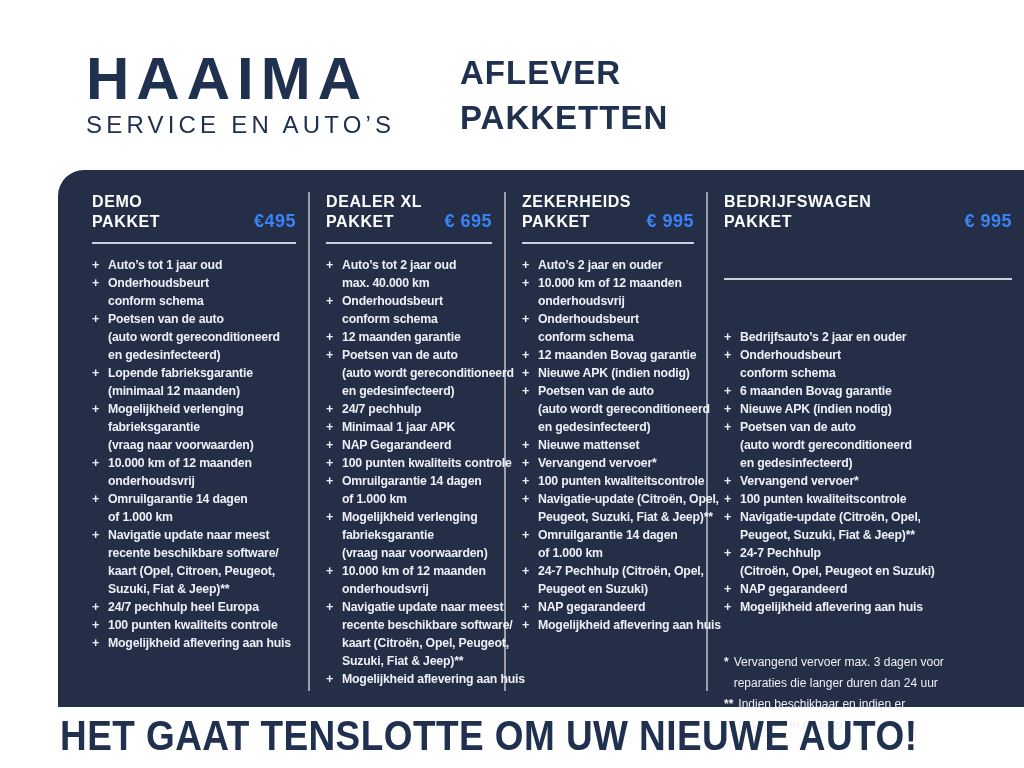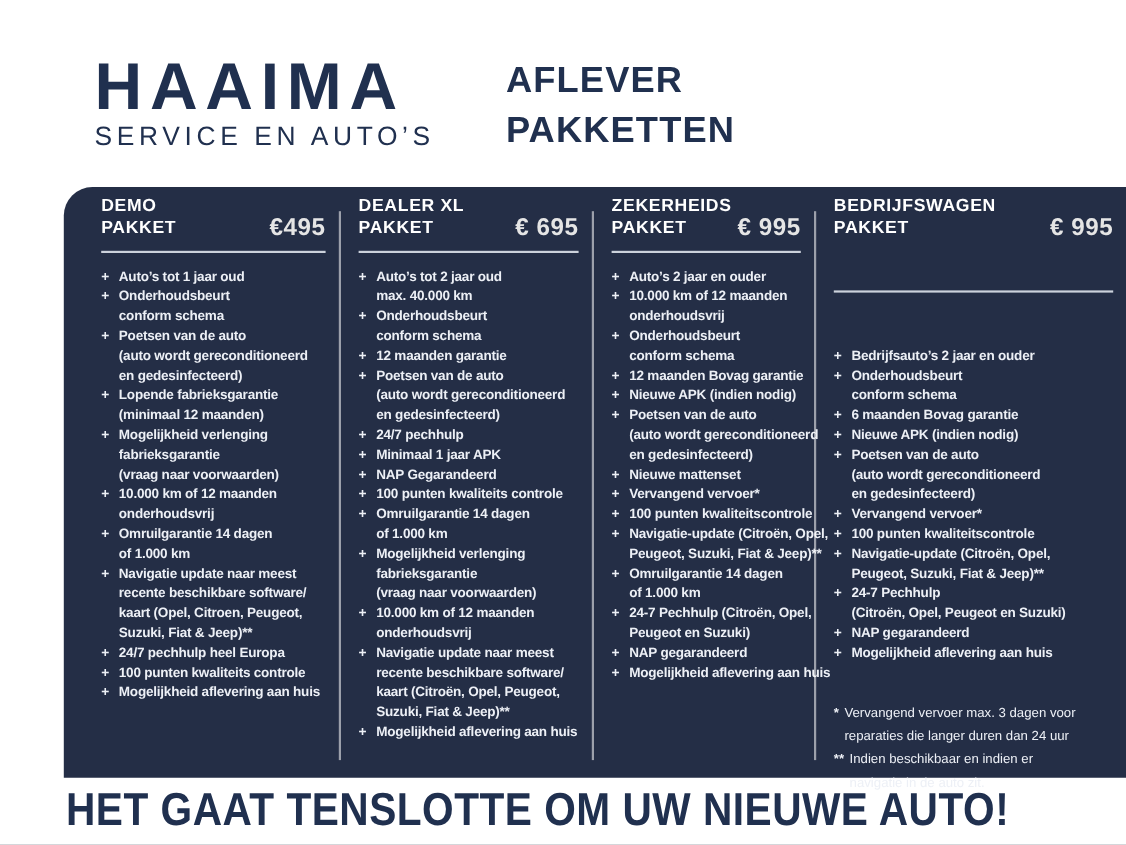--- a/index.html
+++ b/index.html
@@ -13,31 +13,31 @@
   .logo-name { font-size:60px; font-weight:bold; letter-spacing:7px; line-height:58px; }
   .logo-tagline { font-size:24px; font-weight:normal; letter-spacing:4.2px; margin-top:3px; white-space:nowrap; }
   .page-title { position:absolute; left:460px; top:50px; font-size:33px; font-weight:bold; line-height:45px; letter-spacing:1px; }
   
   .panel {
     position:absolute; left:58px; top:170px; width:966px; height:537px;
     background:#242e46; border-top-left-radius:26px;
     display:flex; box-sizing:border-box;
   }
   .package-column {
-    box-sizing:border-box; padding:8px 12px 18px 16px;
+    box-sizing:border-box; padding:22px 12px 18px 16px;
     display:flex; flex-direction:column; color:#edf0f6;
   }
   .col-0 { width:250px; padding-left:34px; }
-  .col-1 { width:228px; }
+  .col-1 { width:194px; }
   .col-2 { width:200px; }
   .col-3 { flex:1;gap:36px; }
   .col-sep { width:2px; flex:0 0 2px; background:rgba(255,255,255,0.55); margin:22px 0 16px; }
   .pkg-header { display:flex; justify-content:space-between; align-items:flex-end; }
   .pkg-name { font-size:16px; font-weight:bold; letter-spacing:0.6px; line-height:20px; color:#ffffff; }
-  .pkg-price { font-size:22px; font-weight:bold; line-height:22px; letter-spacing:0.5px; white-space:nowrap; color:#e5e5e5; }
+  .pkg-price { font-size:18px; font-weight:bold; line-height:22px; letter-spacing:0.5px; white-space:nowrap; color:#3b82f6; }
   .pkg-divider { height:0; border-bottom:2px solid #ccd2dc; margin:10px 0 12px; }
   .pkg-item { display:flex; }
   .item-plus { flex:0 0 16px; width:16px; font-weight:bold; font-size:12.5px; line-height:18px; }
   .item-lines { font-weight:bold; font-size:12.3px; line-height:18px; letter-spacing:-0.2px; }
   .item-line { white-space:nowrap; }
   .footnotes { margin-top:auto; padding-bottom:2px; }
   .footnote { display:flex; font-size:12px; line-height:21px; }
   .fn-marker { flex:0 0 auto; margin-right:5px; font-weight:bold; }
   .fn-line { white-space:nowrap; }
   

